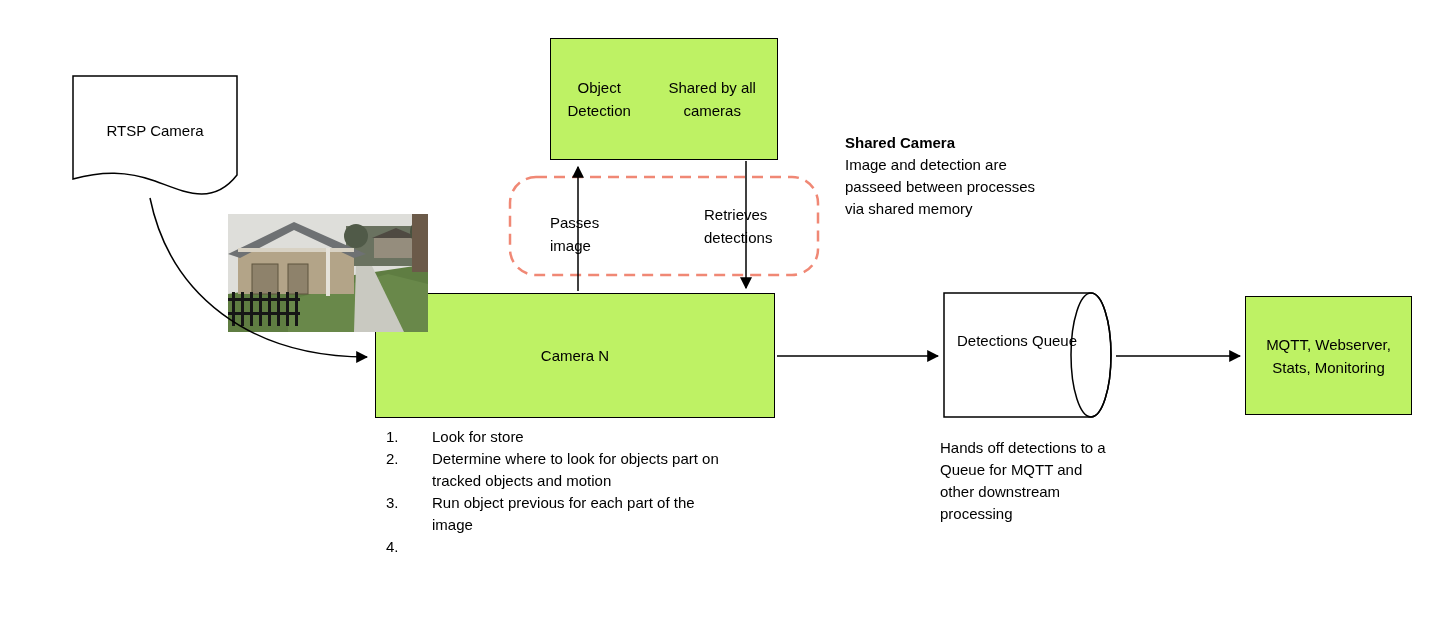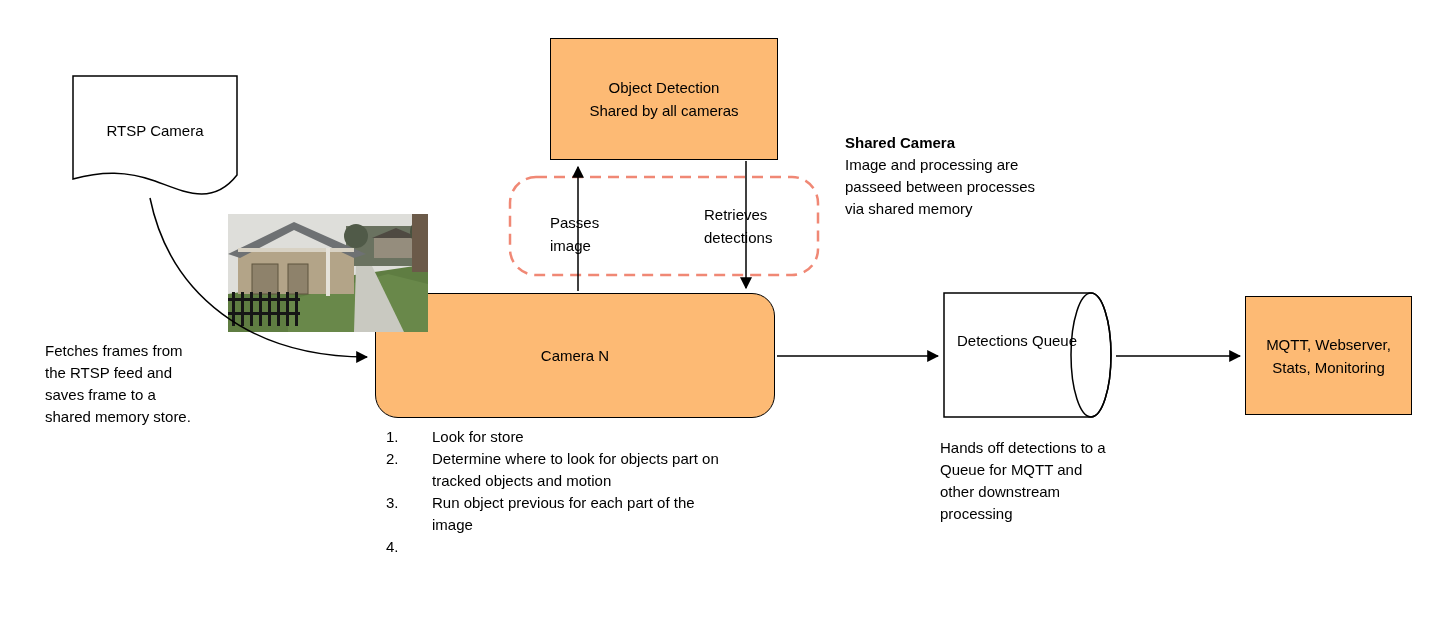--- a/index.html
+++ b/index.html
@@ -4,22 +4,22 @@
 <style>
   * { margin:0; padding:0; box-sizing:border-box; }
   html,body { background:#ffffff; }
   .canvas {
     position:relative; width:1448px; height:625px; background:#ffffff;
     font-family:"Liberation Sans","DejaVu Sans",sans-serif;
     font-size:15px; color:#000; overflow:hidden;
   }
   .abs { position:absolute; }
   .node {
-    background:#fdba74; border:1.5px solid #000;
-    display:flex; flex-direction:column; align-items:center; justify-content:center;
+    background:#bef264; border:1.5px solid #000;
+    display:flex; align-items:center; justify-content:center;
     text-align:center; line-height:23px;
   }
   .italic { }
   .bold { font-weight:bold; }
   .note { line-height:22px; }
   .shape-label { position:absolute; text-align:center; line-height:23px; }
   .steps { position:absolute; left:380px; top:426px; width:370px; }
   .step { display:flex; line-height:22px; }
   .step .num { flex:0 0 52px; padding-left:6px; }
   .step .txt { width:300px; }
@@ -46,24 +46,24 @@
     <svg width="312" height="102" viewBox="0 0 312 102">
       <rect x="2" y="2" width="308" height="98" rx="26" ry="26" fill="none" stroke="#F08875" stroke-width="2.5" stroke-dasharray="11 7"></rect>
     </svg>
   </div>
 
   <div class="abs" style="left:550px; top:211px; width:62px; line-height:23px;">Passes image</div>
   <div class="abs" style="left:704px; top:203px; width:80px; line-height:23px;">Retrieves detections</div>
 
   <div class="abs note" style="left:845px; top:132px; width:200px;">
     <div class="bold">Shared Camera</div>
-    <div>Image and processing are passeed between processes via shared memory</div>
+    <div>Image and detection are passeed between processes via shared memory</div>
   </div>
 
-  <div class="abs node" style="left:375px; top:293px; width:400px; height:125px;border-radius:23px;">
+  <div class="abs node" style="left:375px; top:293px; width:400px; height:125px;">
     <div>Camera N</div>
   </div>
 
   <div class="abs" style="left:228px; top:214px; width:200px; height:118px;">
     <svg width="200" height="118" viewBox="0 0 200 118">
       <rect x="0" y="0" width="200" height="118" fill="#dededa"></rect>
 
       <rect x="118" y="12" width="82" height="40" fill="#6a7260"></rect>
       <rect x="146" y="24" width="44" height="20" fill="#958d7d"></rect>
       <polygon points="144,24 168,14 192,24" fill="#4f4a42"></polygon>
@@ -92,21 +92,20 @@
         <rect x="22" y="78" width="3" height="34"></rect>
         <rect x="31" y="78" width="3" height="34"></rect>
         <rect x="40" y="78" width="3" height="34"></rect>
         <rect x="49" y="78" width="3" height="34"></rect>
         <rect x="58" y="78" width="3" height="34"></rect>
         <rect x="67" y="78" width="3" height="34"></rect>
       </g>
     </svg>
   </div>
 
-  <div class="abs note" style="left:45px; top:340px; width:160px;">Fetches frames from the RTSP feed and saves frame to a shared memory store.</div>
 
   <div class="steps">
     <div class="step">
       <span class="num">1.</span>
       <span class="txt">Look for store</span>
     </div>
     <div class="step">
       <span class="num">2.</span>
       <span class="txt">Determine where to look for objects part on tracked objects and motion</span>
     </div>

